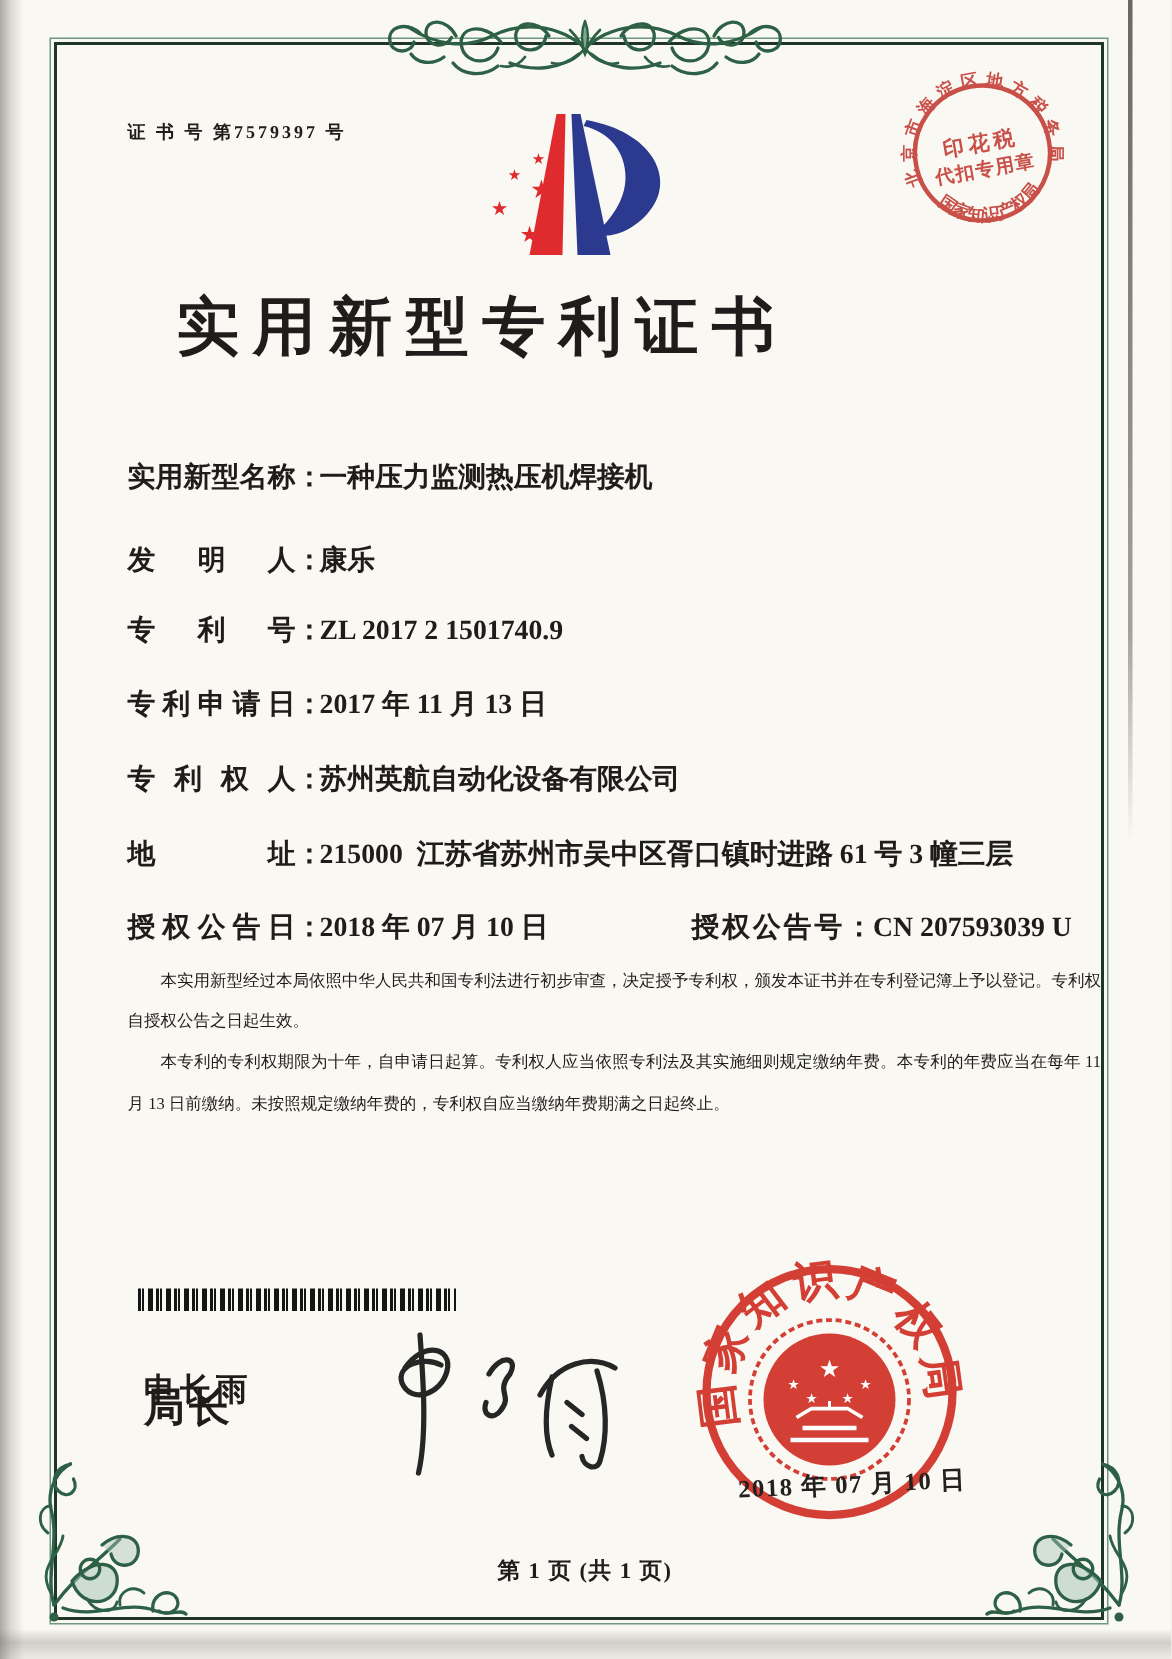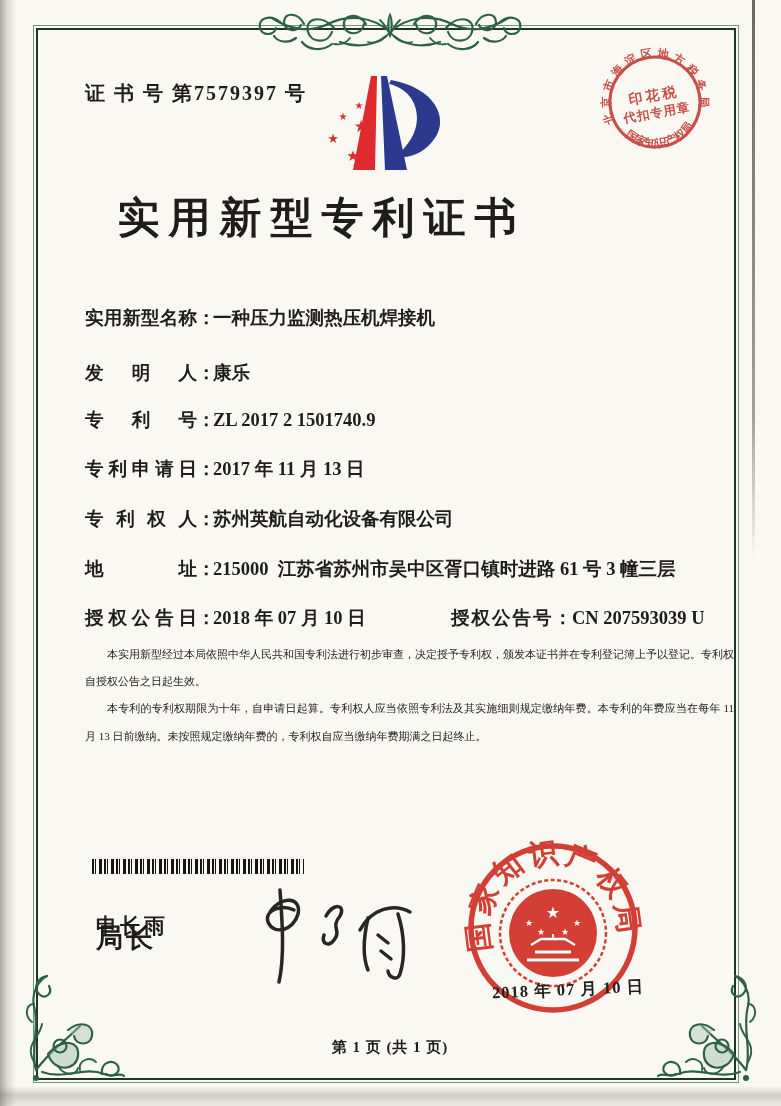--- a/index.html
+++ b/index.html
@@ -15,31 +15,31 @@
   .edge-bottom{position:absolute;left:0;top:1086px;width:781px;height:20px;
     background:linear-gradient(180deg,rgba(0,0,0,0),rgba(110,108,102,.30) 45%,rgba(140,138,132,.12));}
   
   .frame{position:absolute;left:36px;top:28px;width:696px;height:1048px;
     border:2px solid #1e3527;outline:1px solid #6d987e;outline-offset:2px;}
   .top-flourish{position:absolute;left:208px;top:2px;}
   .corner{position:absolute;}
   .corner.bl{left:6px;top:966px;}
   .corner.br{left:656px;top:966px;transform:scaleX(-1);}
   
-  .cert-no{position:absolute;left:85px;top:80px;font-size:20px;font-weight:700;letter-spacing:2px;}
+  .cert-no{position:absolute;left:85px;top:80px;font-size:12px;font-weight:700;letter-spacing:2px;}
   .cnipa-logo{position:absolute;left:295px;top:70px;}
   .tax-stamp{position:absolute;left:595px;top:42px;transform:rotate(-10deg);opacity:.92;}
   .title{position:absolute;left:0;top:190px;width:643px;margin:0;text-align:center;
     font-size:42px;font-weight:700;letter-spacing:9px;}
   
   .frow{position:absolute;left:85px;font-size:18.5px;font-weight:700;white-space:nowrap;}
   .flabel{display:inline-block;width:112px;text-align:justify;text-align-last:justify;vertical-align:bottom;}
   .fcolon{display:inline-block;width:16px;}
   .fvalue{white-space:pre;}
-  .grant{position:absolute;left:366px;top:0;text-align:center;}
+  .grant{position:absolute;left:376px;top:0;text-align:center;}
   .grant .glabel{letter-spacing:2px;}
   
   .paras{position:absolute;left:85px;top:641px;width:649px;font-size:11px;line-height:27.2px;
     text-align:justify;font-weight:500;}
   .paras p{margin:0;text-indent:2em;}
   
   .barcode{position:absolute;left:92px;top:859px;width:212px;height:15px;
     background:repeating-linear-gradient(90deg,#151515 0px,#151515 2px,rgba(0,0,0,0) 2px,rgba(0,0,0,0) 3px,
     #151515 3px,#151515 4px,rgba(0,0,0,0) 4px,rgba(0,0,0,0) 7px,#151515 7px,#151515 10px,
     rgba(0,0,0,0) 10px,rgba(0,0,0,0) 12px);}

